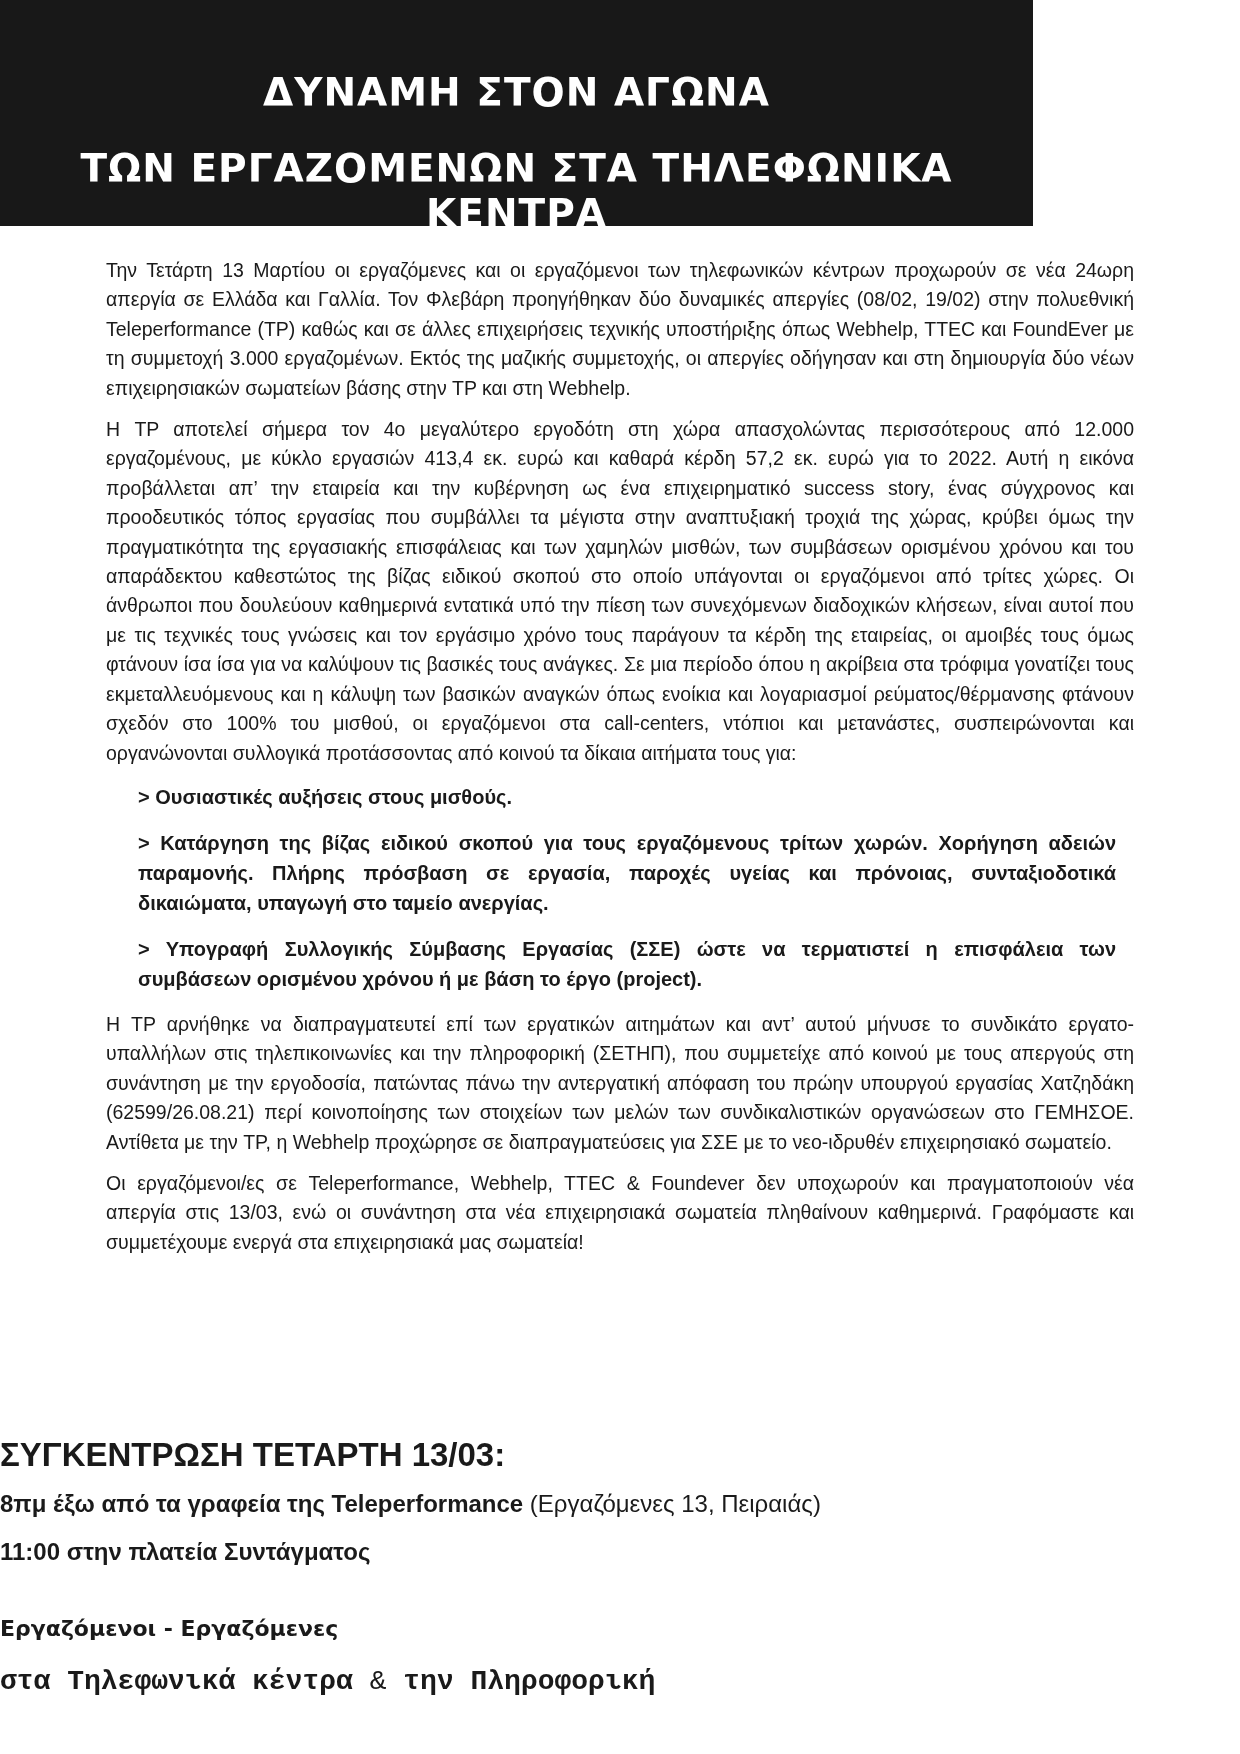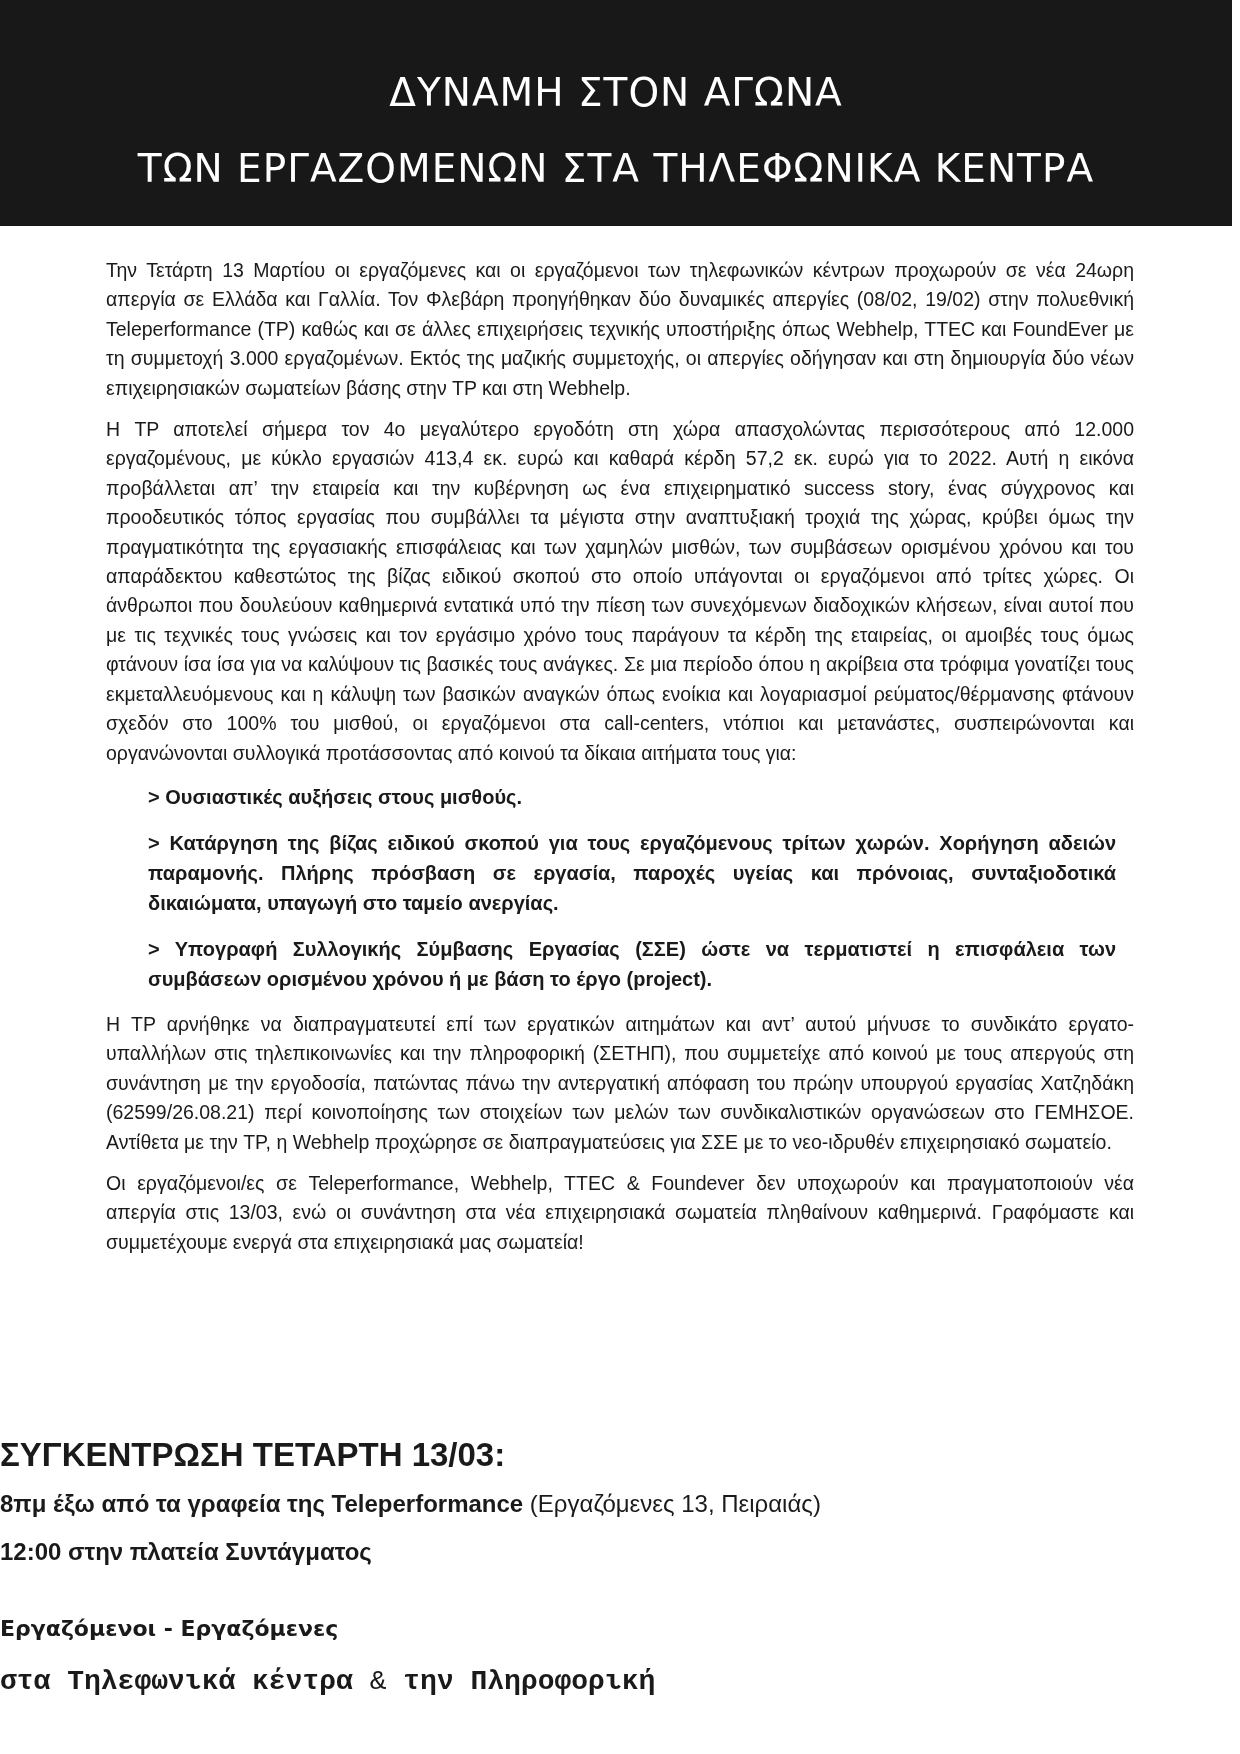--- a/index.html
+++ b/index.html
@@ -1,32 +1,32 @@
 <!DOCTYPE html>
 <html><head>
 <meta charset="utf-8">
 <style>
   html, body { margin: 0; padding: 0; background: #ffffff; }
   body { width: 1240px; height: 1754px; position: relative; overflow: hidden; color: #1a1a1a; }
   .header {
-    position: absolute; left: 0; top: 0; width: 1232px; height: 226px;
+    position: absolute; left: 0; top: 0; width: 1033px; height: 226px;
     background: #181818; color: #ffffff; text-align: center;
-    font-family: "DejaVu Sans", sans-serif; font-weight: normal;
+    font-family: "DejaVu Sans", sans-serif; font-weight: bold;
   }
   .header .line1 { position: absolute; left: 0; right: 0; top: 70px; font-size: 39px; letter-spacing: 1px; }
   .header .line2 { position: absolute; left: 0; right: 0; top: 146px; font-size: 39px; letter-spacing: 1px; }
   .content {
     position: absolute; left: 106px; top: 256px; width: 1028px;
     font-family: "Liberation Sans", sans-serif; font-size: 19.5px; line-height: 29.4px;
     text-align: justify;
   }
   .content p { margin: 0 0 12px 0; }
   .content b { font-weight: normal; }
   .demands { margin: 14px 0 14px 30px; width: 980px; }
-  .demands .item { margin: 0 0 16px 12px; font-weight: bold; font-size: 20px; line-height: 30px; }
+  .demands .item { margin: 0 0 16px 2px; font-weight: bold; font-size: 20px; line-height: 30px; }
   .rally {
     position: absolute; left: 0; width: 1240px; 
     font-family: "Liberation Sans", sans-serif;
   }
   .rally-title { top: 1436px; font-size: 33px; font-weight: bold; }
   .rally-line1 { top: 1490px; font-size: 24px; }
   .rally-line2 { top: 1538px; font-size: 24px; font-weight: bold; }
   .sig1 { top: 1616px; font-size: 22px; font-weight: bold; font-family: "DejaVu Sans", sans-serif; }
   .sig2 { top: 1666px; font-size: 28px; font-weight: bold; font-family: Liberation Mono, monospace; }
   .n { font-weight: normal; }
@@ -56,18 +56,18 @@
   </p>
   <p>
     <span>Οι εργαζόμενοι/ες σε Teleperformance, Webhelp, TTEC &amp; Foundever δεν υποχωρούν και πραγματοποιούν </span><b>νέα απεργία στις 13/03,</b><span> ενώ οι συνάντηση στα νέα επιχειρησιακά σωματεία πληθαίνουν καθημερινά. </span><b>Γραφόμαστε και συμμετέχουμε ενεργά στα επιχειρησιακά μας σωματεία!</b>
   </p>
 </div>
 
 <div class="rally rally-title">ΣΥΓΚΕΝΤΡΩΣΗ ΤΕΤΑΡΤΗ 13/03:</div>
 <div class="rally rally-line1">
   <b>8πμ έξω από τα γραφεία της Teleperformance</b><span class="n"> (Εργαζόμενες 13, Πειραιάς)</span>
 </div>
-<div class="rally rally-line2">12:00 στην πλατεία Συντάγματος</div>
+<div class="rally rally-line2">11:00 στην πλατεία Συντάγματος</div>
 
 <div class="rally sig1">Εργαζόμενοι - Εργαζόμενες</div>
 <div class="rally sig2">
   <span>στα Τηλεφωνικά κέντρα </span><span class="n">&amp;</span><span> την Πληροφορική</span>
 </div>
 
 </body></html>

